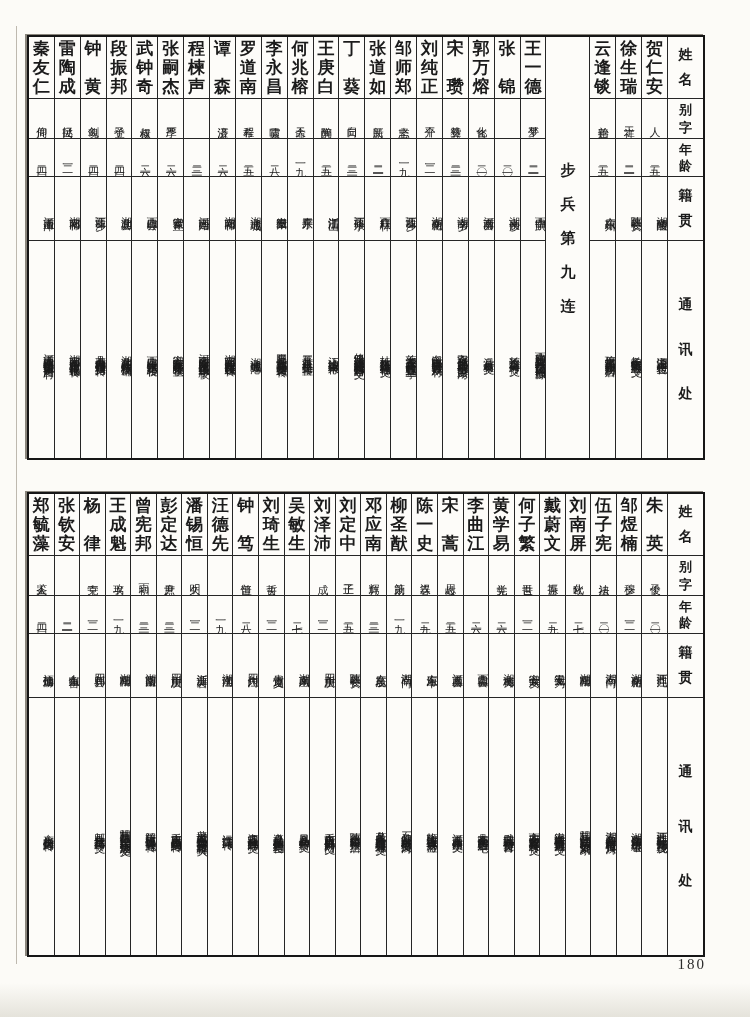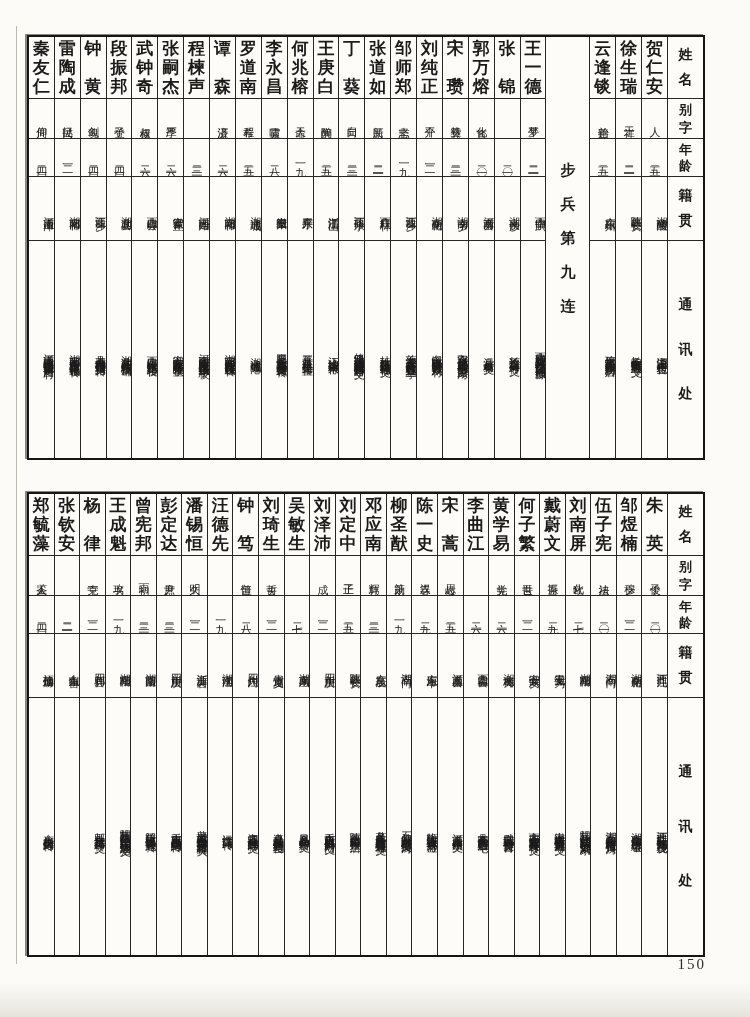--- a/index.html
+++ b/index.html
@@ -639,13 +639,13 @@
         <span>藻</span>
       </div>
       <div class="cell c-alias vtext">鉴人</div>
       <div class="cell c-age vtext">二四</div>
       <div class="cell c-origin vtext">福建仙游</div>
       <div class="cell c-contact vtext">东乡榜头街邮局转</div>
     </div>
   </div>
 
 <div class="scan-bottom"></div>
-<div class="page-number">150</div>
+<div class="page-number">180</div>
 
 </body></html>

